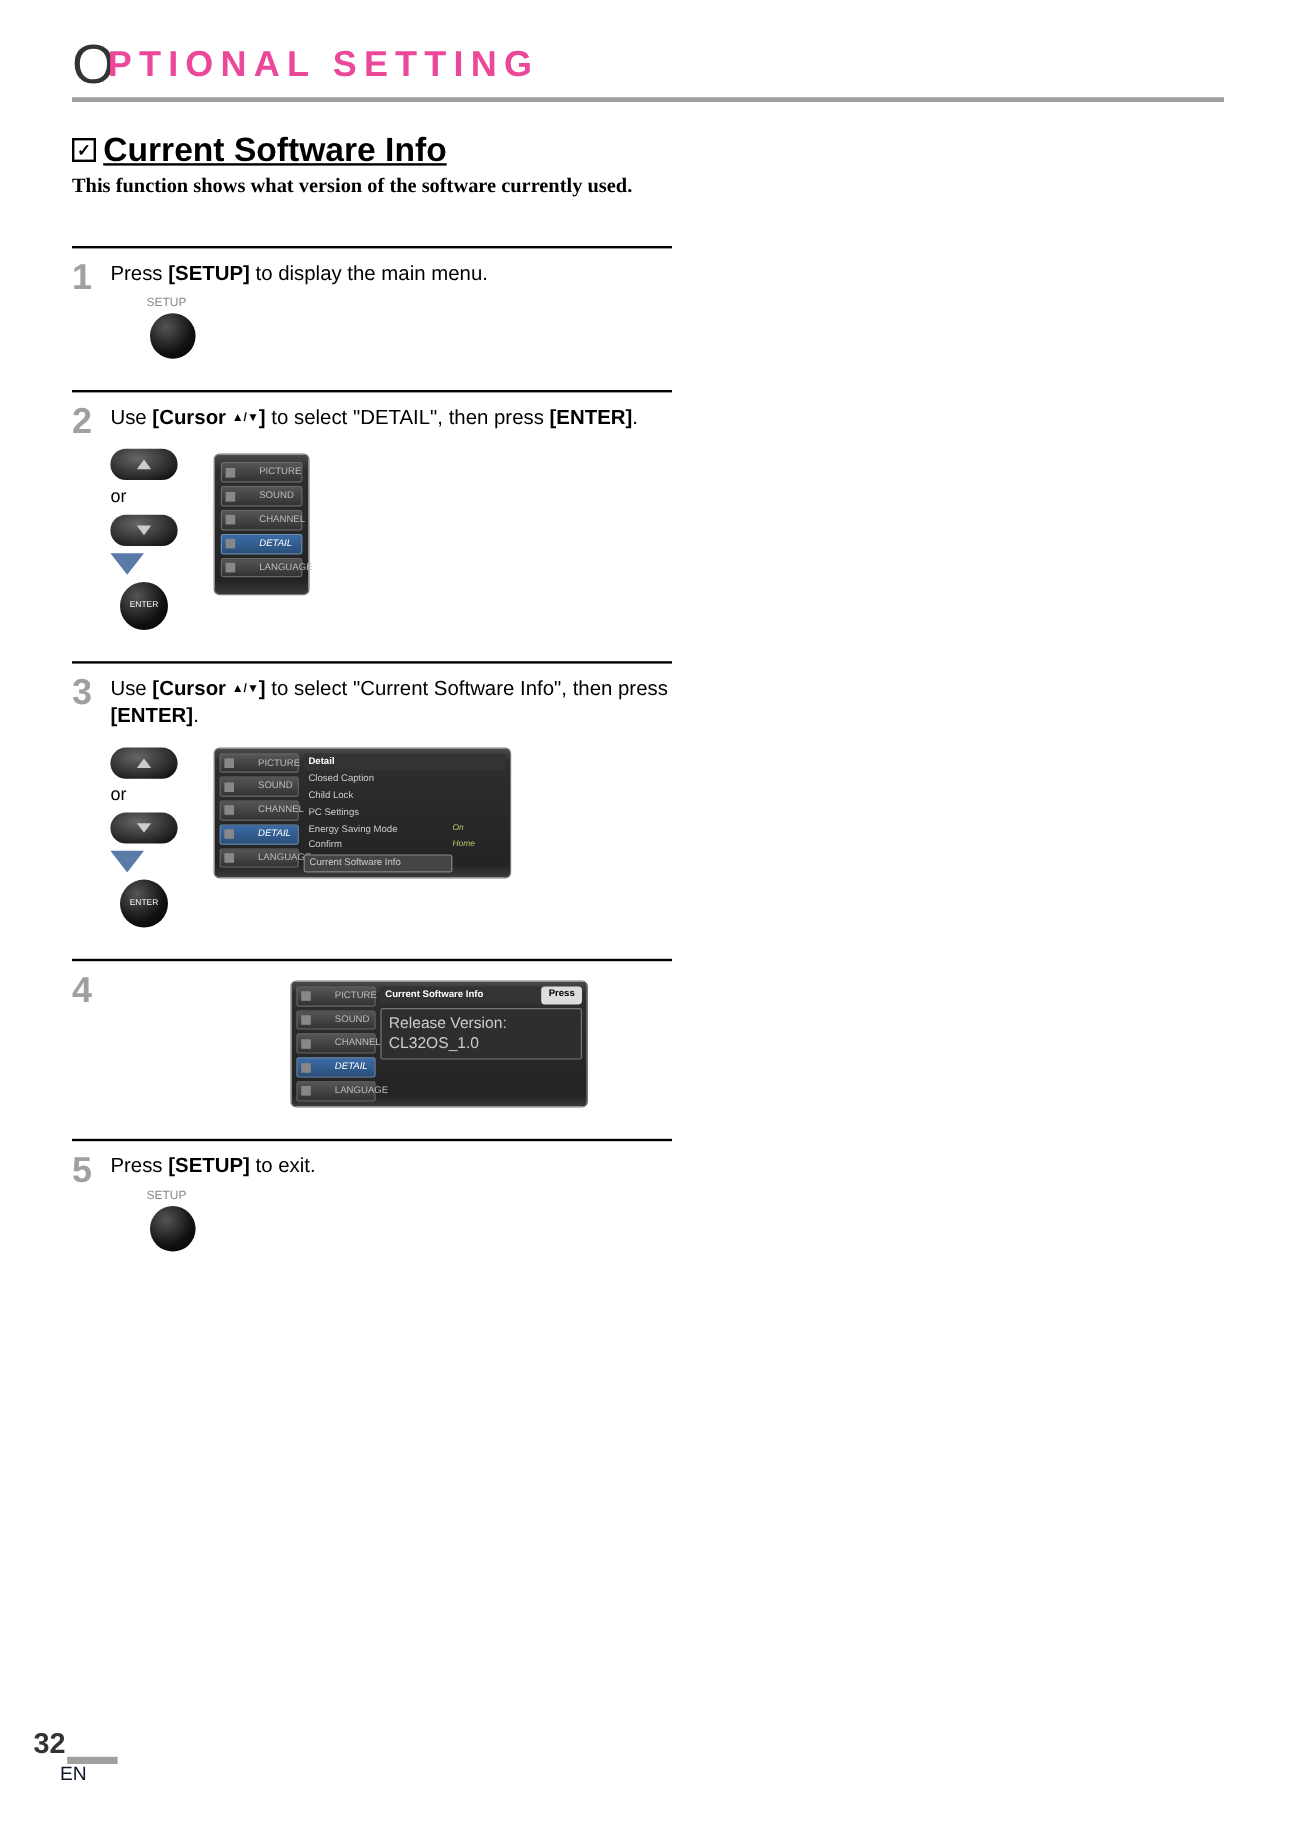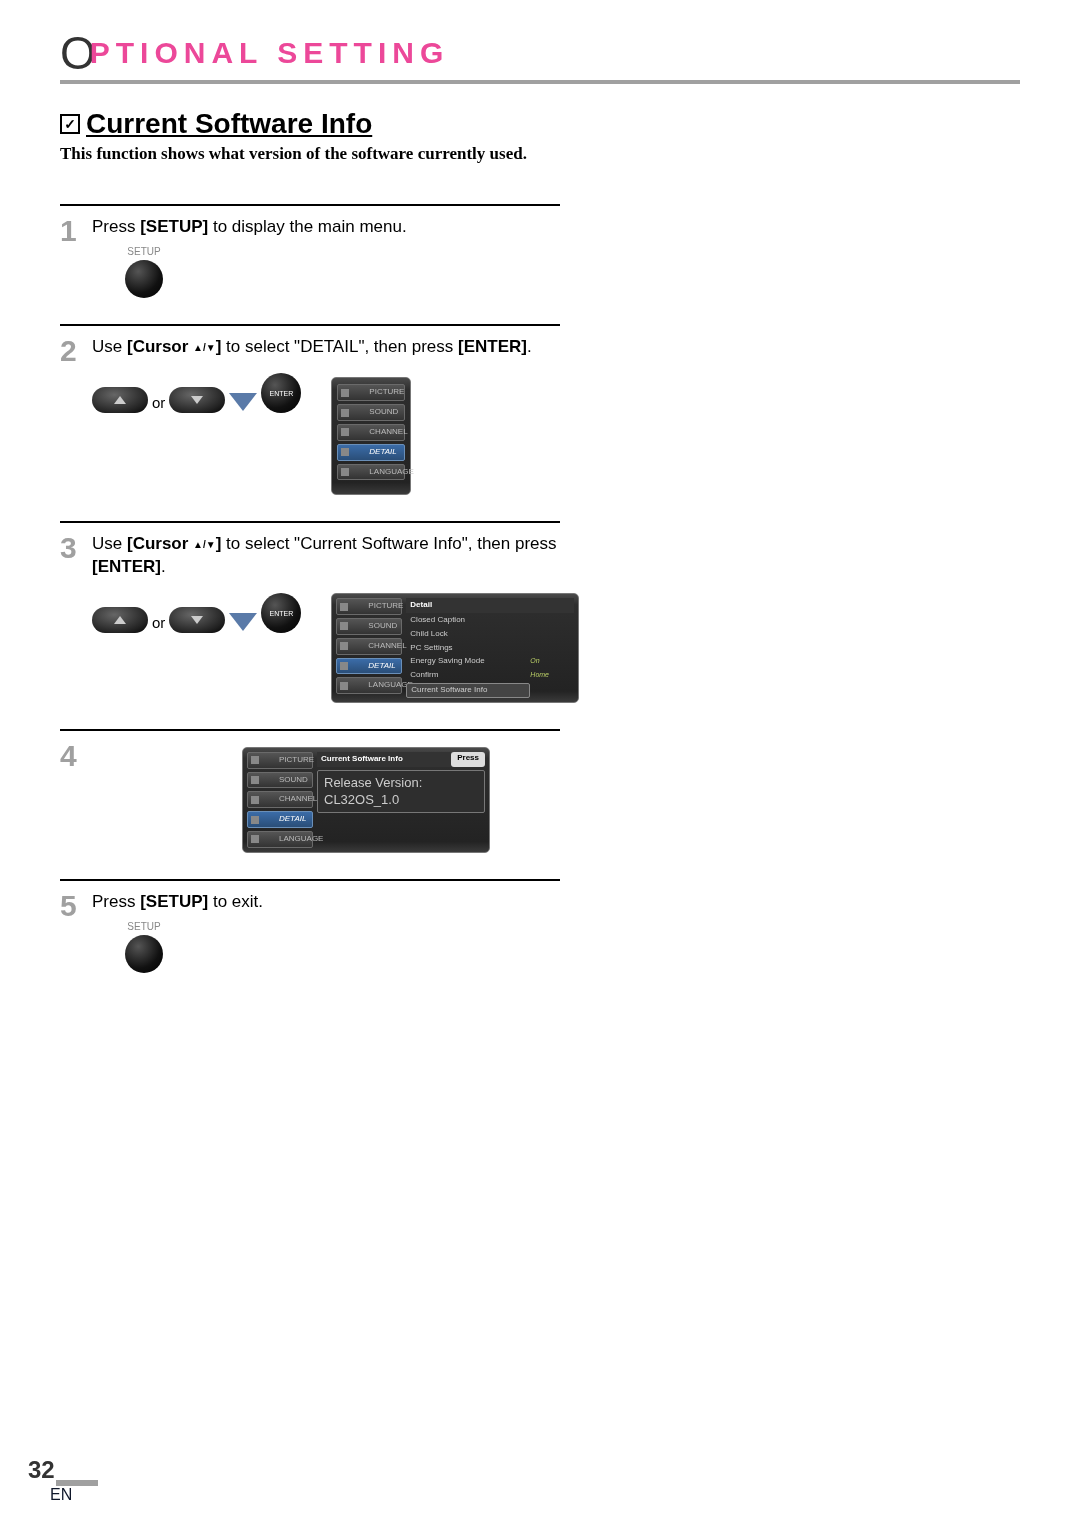--- a/index.html
+++ b/index.html
@@ -89,21 +89,20 @@
   .step-body {
     flex: 1;
     font-size: 17px;
     line-height: 1.35;
   }
   .step-body b { font-weight: bold; }
   .setup-area { margin-top: 6px; text-align: left; padding-left: 30px;}
   .setup-label {
     font-size: 10px;
     color: #888;
-    text-align: center;
     width: 44px;
   }
   .round-btn {
     width: 38px;
     height: 38px;
     border-radius: 50%;
     background: radial-gradient(circle at 35% 30%, #555 0%, #111 60%, #000 100%);
     margin: 2px auto 0 auto;
   }
   .enter-btn {
@@ -113,22 +112,22 @@
     background: radial-gradient(circle at 35% 30%, #555 0%, #111 60%, #000 100%);
     display: flex;
     align-items: center;
     justify-content: center;
     color: #fff;
     font-size: 7px;
     margin: 0 auto;
   }
   .ctrl-col {
     display: flex;
-    flex-direction: row;
-    align-items: flex-end;
+    flex-direction: column;
+    align-items: flex-start;
     gap: 4px;
     margin-top: 8px;
   }
   .oval-btn {
     width: 56px;
     height: 26px;
     border-radius: 14px;
     background: radial-gradient(ellipse at 40% 30%, #666 0%, #222 70%, #000 100%);
     display: flex;
     align-items: center;
@@ -253,21 +252,21 @@
     padding: 4px 6px;
     color: #ccc;
     font-size: 13px;
     background: #2e2e2e;
     margin-top: 2px;
     line-height: 1.3;
   }
 
   .page-footer {
     position: absolute;
-    bottom: 30px;
+    bottom: 46px;
     left: 28px;
   }
   .page-num {
     font-size: 24px;
     font-weight: bold;
     color: #333;
   }
   .page-en {
     font-size: 16px;
     color: #0f172a;

